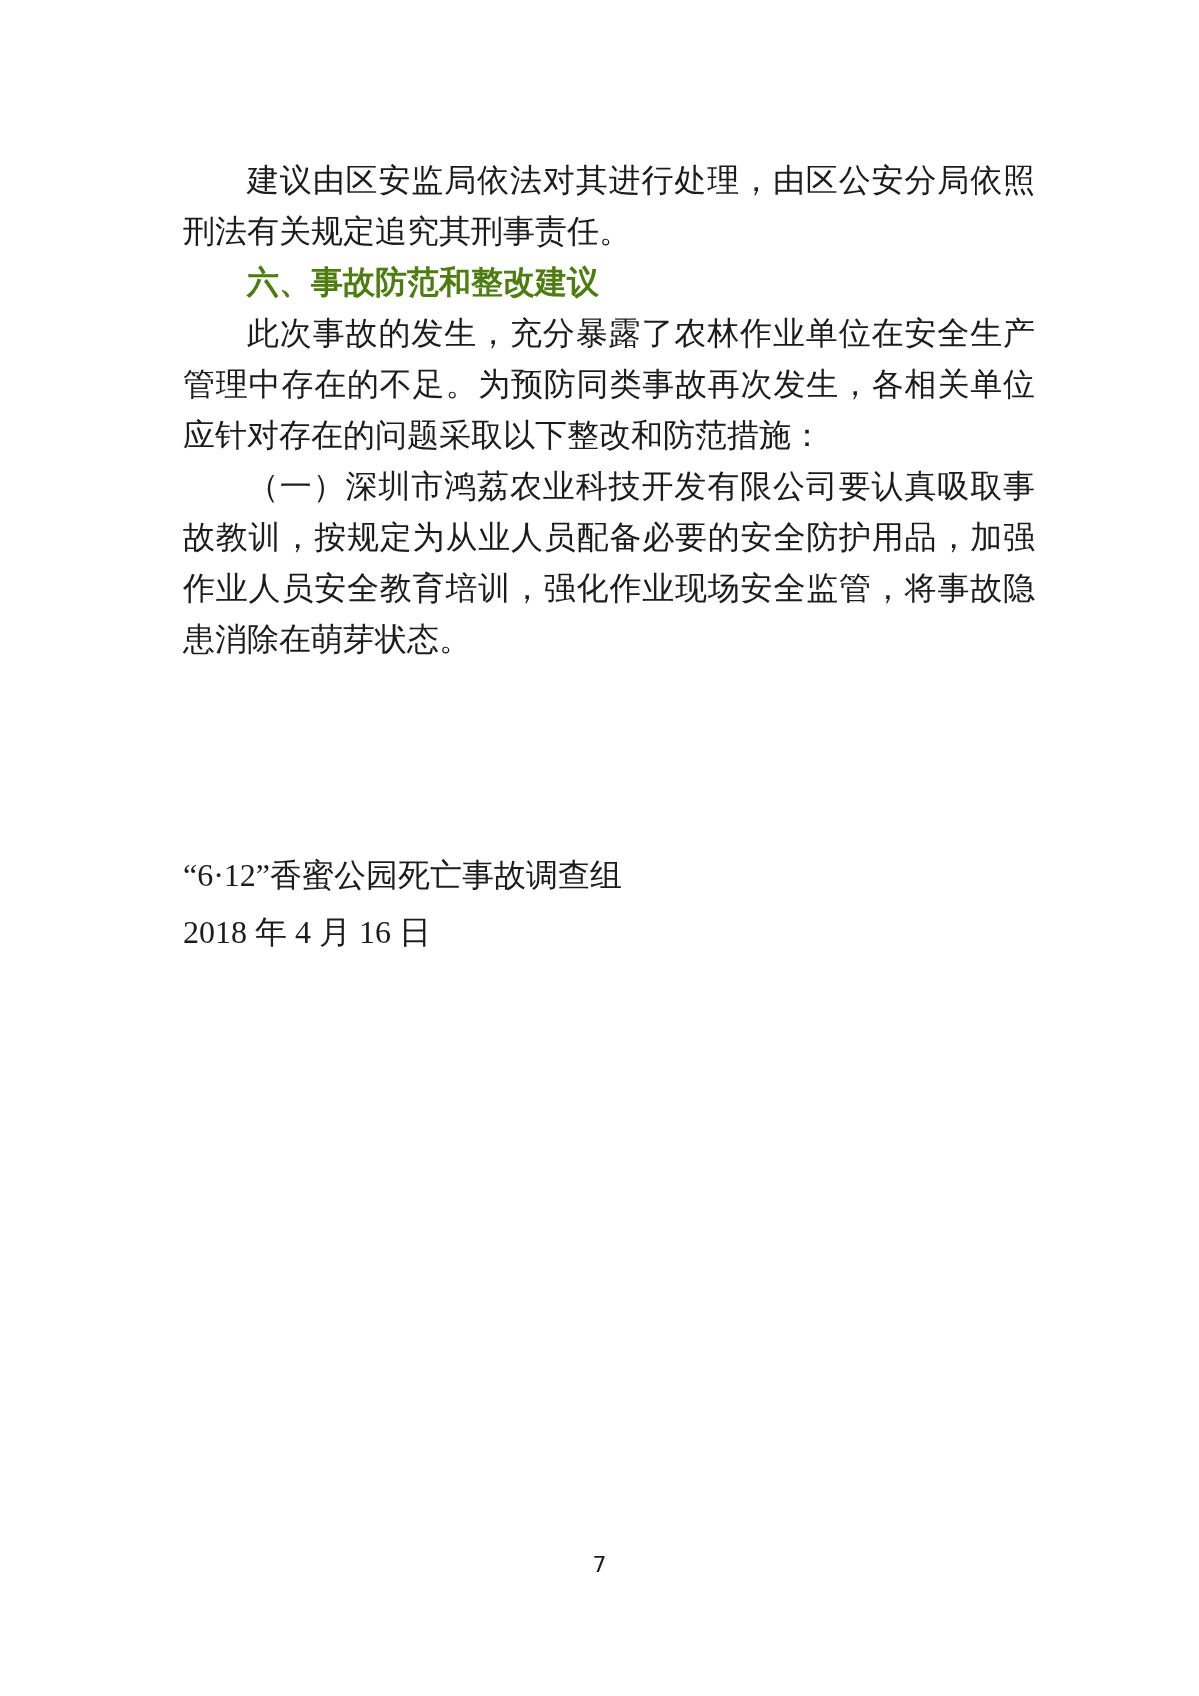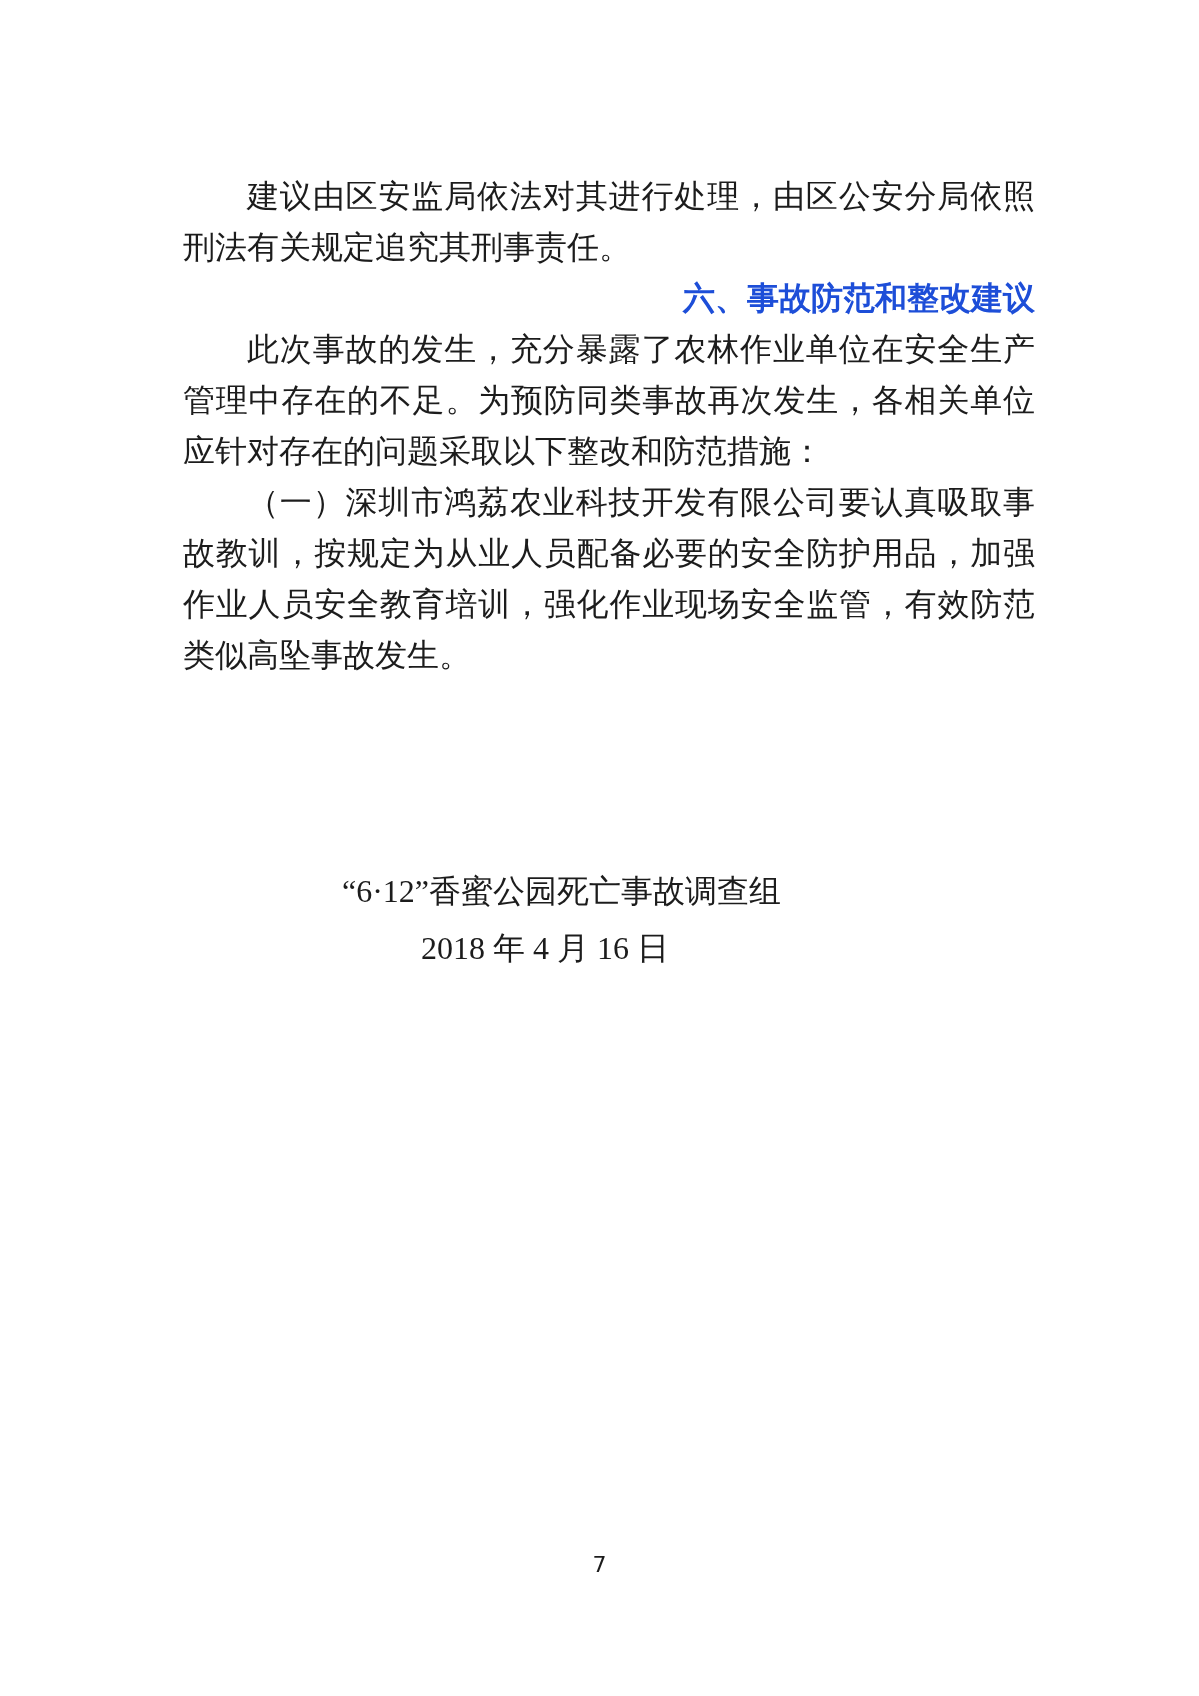--- a/index.html
+++ b/index.html
@@ -18,39 +18,38 @@
   }
   .content {
     position: absolute;
     left: 183px;
     top: 155px;
     width: 852px;
     font-size: 32px;
     line-height: 51px;
     text-align: justify;
     text-justify: inter-ideograph;
-    margin-top: 16px;
   }
   .para {
     margin: 0;
     text-indent: 64px;
   }
   .heading {
     margin: 0;
     text-indent: 64px;
     font-size: 32px;
     line-height: 51px;
     font-weight: bold;
-    color: #1d4ed8;
+    color: #4d7c0f;
     font-family: "Liberation Sans", "DejaVu Sans", sans-serif;
-    text-align: right;
+    text-align: left;
   }
   .signature {
     margin-top: 185px;
-    text-align: center;
+    text-align: left;
   }
   .sig-org {
     margin: 0 95px 0 0;
     line-height: 51px;
   }
   .sig-date {
     margin: 6px 128px 0 0;
     line-height: 51px;
   }
   .page-number {
@@ -70,21 +69,21 @@
 
 <div class="page">
   <div class="content">
 
     <p class="para">建议由区安监局依法对其进行处理，由区公安分局依照刑法有关规定追究其刑事责任。</p>
 
     <h2 class="heading">六、事故防范和整改建议</h2>
 
     <p class="para">此次事故的发生，充分暴露了农林作业单位在安全生产管理中存在的不足。为预防同类事故再次发生，各相关单位应针对存在的问题采取以下整改和防范措施：</p>
 
-    <p class="para">（一）深圳市鸿荔农业科技开发有限公司要认真吸取事故教训，按规定为从业人员配备必要的安全防护用品，加强作业人员安全教育培训，强化作业现场安全监管，有效防范类似高坠事故发生。</p>
+    <p class="para">（一）深圳市鸿荔农业科技开发有限公司要认真吸取事故教训，按规定为从业人员配备必要的安全防护用品，加强作业人员安全教育培训，强化作业现场安全监管，将事故隐患消除在萌芽状态。</p>
 
 
 
     <div class="signature">
       <p class="sig-org">“6·12”香蜜公园死亡事故调查组</p>
       <p class="sig-date">2018 年 4 月 16 日</p>
     </div>
 
   </div>
 

